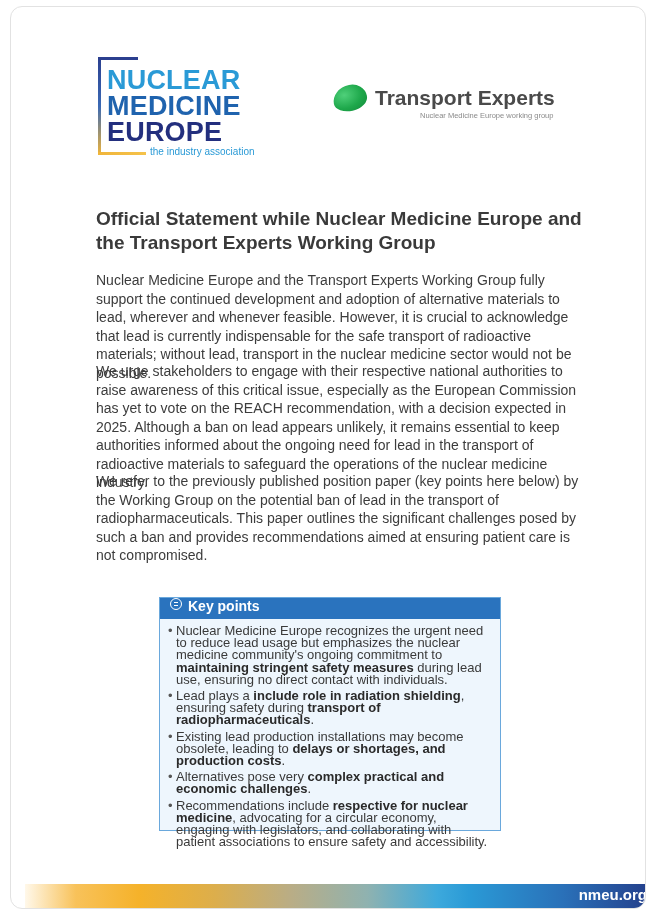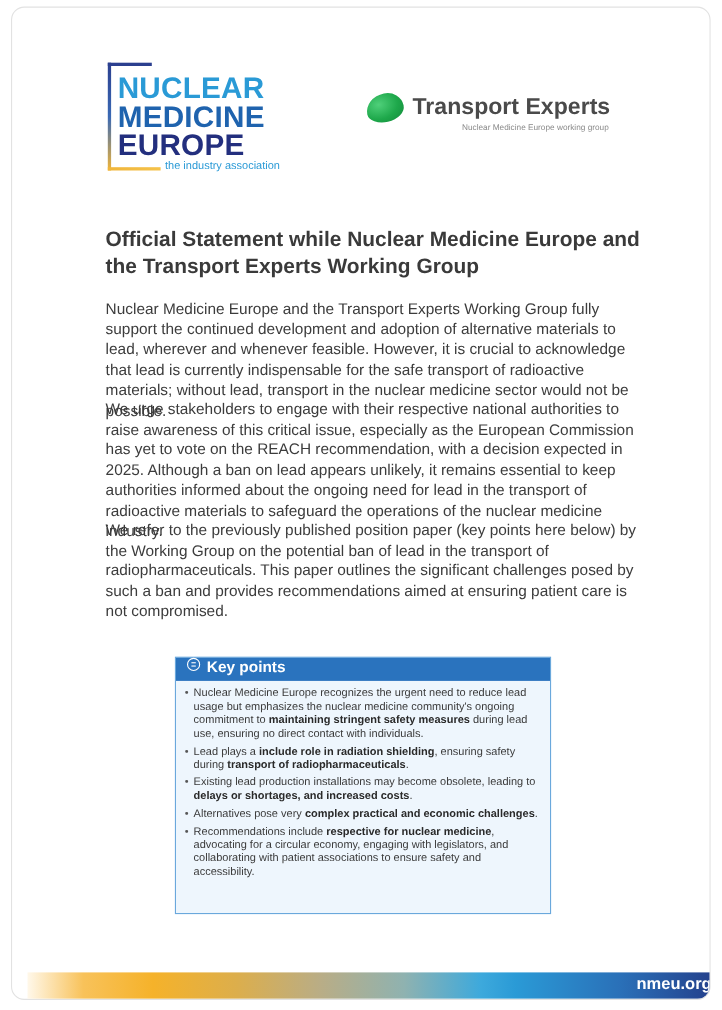--- a/index.html
+++ b/index.html
@@ -57,21 +57,21 @@
       width: 12px; height: 12px; border: 1.5px solid #fff; border-radius: 50%;
       margin-right: 6px; position: relative; box-sizing: border-box;
     }
     .kp-icon::before, .kp-icon::after {
       content: ""; position: absolute; left: 2.5px; width: 4px; height: 1px; background: #fff;
     }
     .kp-icon::before { top: 3px; }
     .kp-icon::after { top: 5.5px; }
     .kp-list { list-style: none; margin: 0; padding: 6px 8px 0 8px; }
     .kp-item {
-      position: relative; padding-left: 8px; font-size: 10px; line-height: 12.2px; color: #3a3a3a;
+      position: relative; padding-left: 8px; font-size: 13px; line-height: 12.2px; color: #3a3a3a;
       margin-bottom: 4px;
     }
     .kp-item::before { content: "•"; position: absolute; left: 0; top: 0; color: #555; }
     .kp-item b { color: #2a2a2a; }
     
     .footer {
       position: absolute; left: 14px; bottom: 0; width: 100%; height: 24px;
       background: linear-gradient(to right, #fff8ea 0%, #f8c25a 8%, #f5b22a 18%, #dcae4c 30%, #b9ad86 42%, #8fb2b0 54%, #3da9dc 65%, #2a9ad6 70%, #2a70b8 85%, #233a86 100%);
     }
     .footer-url {
@@ -106,21 +106,21 @@
   <p class="para p3">We refer to the previously published position paper (key points here below) by the Working Group on the potential ban of lead in the transport of radiopharmaceuticals. This paper outlines the significant challenges posed by such a ban and provides recommendations aimed at ensuring patient care is not compromised.</p>
 
   <div class="kp-box">
     <div class="kp-header">
       <span class="kp-icon"></span>
       <span>Key points</span>
     </div>
     <ul class="kp-list" id="kp-list">
         <li class="kp-item"><span>Nuclear Medicine Europe recognizes the urgent need to reduce lead usage but emphasizes the nuclear medicine community's ongoing commitment to </span><b>maintaining stringent safety measures</b><span> during lead use, ensuring no direct contact with individuals.</span></li>
         <li class="kp-item"><span>Lead plays a </span><b>include role in radiation shielding</b><span>, ensuring safety during </span><b>transport of radiopharmaceuticals</b><span>.</span></li>
-        <li class="kp-item"><span>Existing lead production installations may become obsolete, leading to </span><b>delays or shortages, and increased costs</b><span>.</span></li>
+        <li class="kp-item"><span>Existing lead production installations may become obsolete, leading to </span><b>delays or shortages, and production costs</b><span>.</span></li>
         <li class="kp-item"><span>Alternatives pose very </span><b>complex practical and economic challenges</b><span>.</span></li>
         <li class="kp-item"><span>Recommendations include </span><b>respective for nuclear medicine</b><span>, advocating for a circular economy, engaging with legislators, and collaborating with patient associations to ensure safety and accessibility.</span></li>
       </ul>
   </div>
 
   <div class="footer">
     <span class="footer-url">nmeu.org</span>
   </div>
 </div>
 

